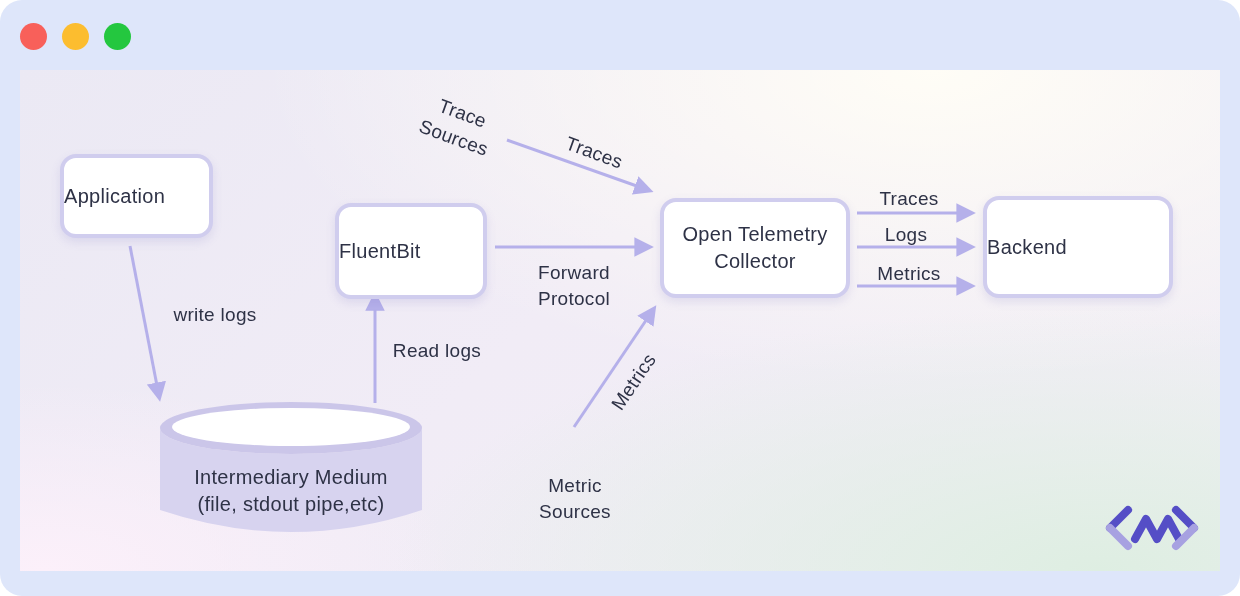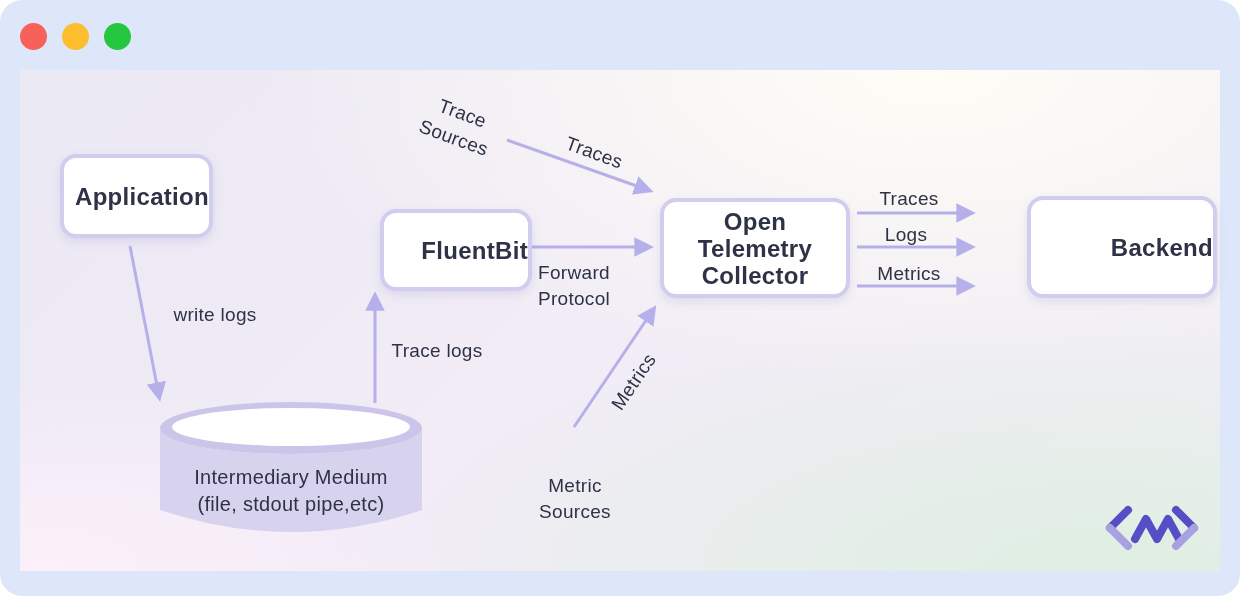--- a/index.html
+++ b/index.html
@@ -24,27 +24,27 @@
       linear-gradient(135deg, #ebe9f4 0%, #f1ecf6 45%, #f2eff5 100%);}
 
   .overlay{position:absolute;inset:0;}
   svg.edges{position:absolute;inset:0;width:1240px;height:596px;pointer-events:none;}
   svg.edges line{stroke:var(--arrow,#b5b0ea);stroke-width:3;}
   #ah path{fill:var(--arrow,#b5b0ea);}
 
   
   .node{position:absolute;box-sizing:border-box;background:var(--node_fill,#fff);
         border:4px solid var(--node_border,#d0cdee);border-radius:16px;
-        display:flex;align-items:center;justify-content:flex-end;text-align:center;
-        color:var(--text,#2e3246);font-size:24px;font-weight:700;letter-spacing:.3px;
+        display:flex;align-items:center;justify-content:flex-start;text-align:center;
+        color:var(--text,#2e3246);font-size:20px;font-weight:400;letter-spacing:.3px;
         line-height:27px;box-shadow:0 4px 10px rgba(120,110,190,.16);}
   .node.application{left:60px;top:154px;width:153px;height:84px;}
-  .node.fluentbit{left:335px;top:209px;width:152px;height:82px;margin-left:45px;}
+  .node.fluentbit{left:335px;top:203px;width:152px;height:96px;}
   .node.collector{left:660px;top:198px;width:190px;height:100px;padding:12px 10px;}
-  .node.backend{left:983px;top:196px;width:190px;height:102px;margin-left:44px;}
+  .node.backend{left:983px;top:196px;width:190px;height:102px;}
 
   
   .cylinder{position:absolute;left:156px;top:398px;width:270px;height:150px;}
   .cyl-body{fill:var(--cylinder_fill,#d7d3ef);}
   .cyl-rim{fill:var(--cylinder_rim,#cbc6e9);}
   .cyl-top{fill:#ffffff;}
   .cyl-text{position:absolute;left:291px;top:464px;transform:translateX(-50%);
             color:var(--text,#2e3246);font-size:20px;font-weight:400;letter-spacing:.3px;
             line-height:27px;text-align:center;white-space:nowrap;}
 
@@ -117,21 +117,21 @@
       <path class="cyl-body" d="M4,30 L4,112 Q135,156 266,112 L266,30 A131,26 0 0 1 4,30 Z"></path>
       <ellipse class="cyl-rim" cx="135" cy="30" rx="131" ry="26"></ellipse>
       <ellipse class="cyl-top" cx="135" cy="29" rx="119" ry="19"></ellipse>
     </svg>
     <div class="cyl-text">
       <div>Intermediary Medium</div>
       <div>(file, stdout pipe,etc)</div>
     </div>
 
     <div class="edge-label lbl-write-logs">write logs</div>
-    <div class="edge-label lbl-read-logs">Trace logs</div>
+    <div class="edge-label lbl-read-logs">Read logs</div>
     <div class="edge-label wrap lbl-forward">Forward Protocol</div>
     <div class="edge-label wrap lbl-trace-sources">Trace Sources</div>
     <div class="edge-label lbl-traces-in">Traces</div>
     <div class="edge-label wrap lbl-metric-sources">Metric Sources</div>
     <div class="edge-label lbl-metrics-in">Metrics</div>
     <div class="edge-label lbl-traces-out">Traces</div>
     <div class="edge-label lbl-logs-out">Logs</div>
     <div class="edge-label lbl-metrics-out">Metrics</div>
 
     <svg class="logo" viewBox="0 0 96 50">

